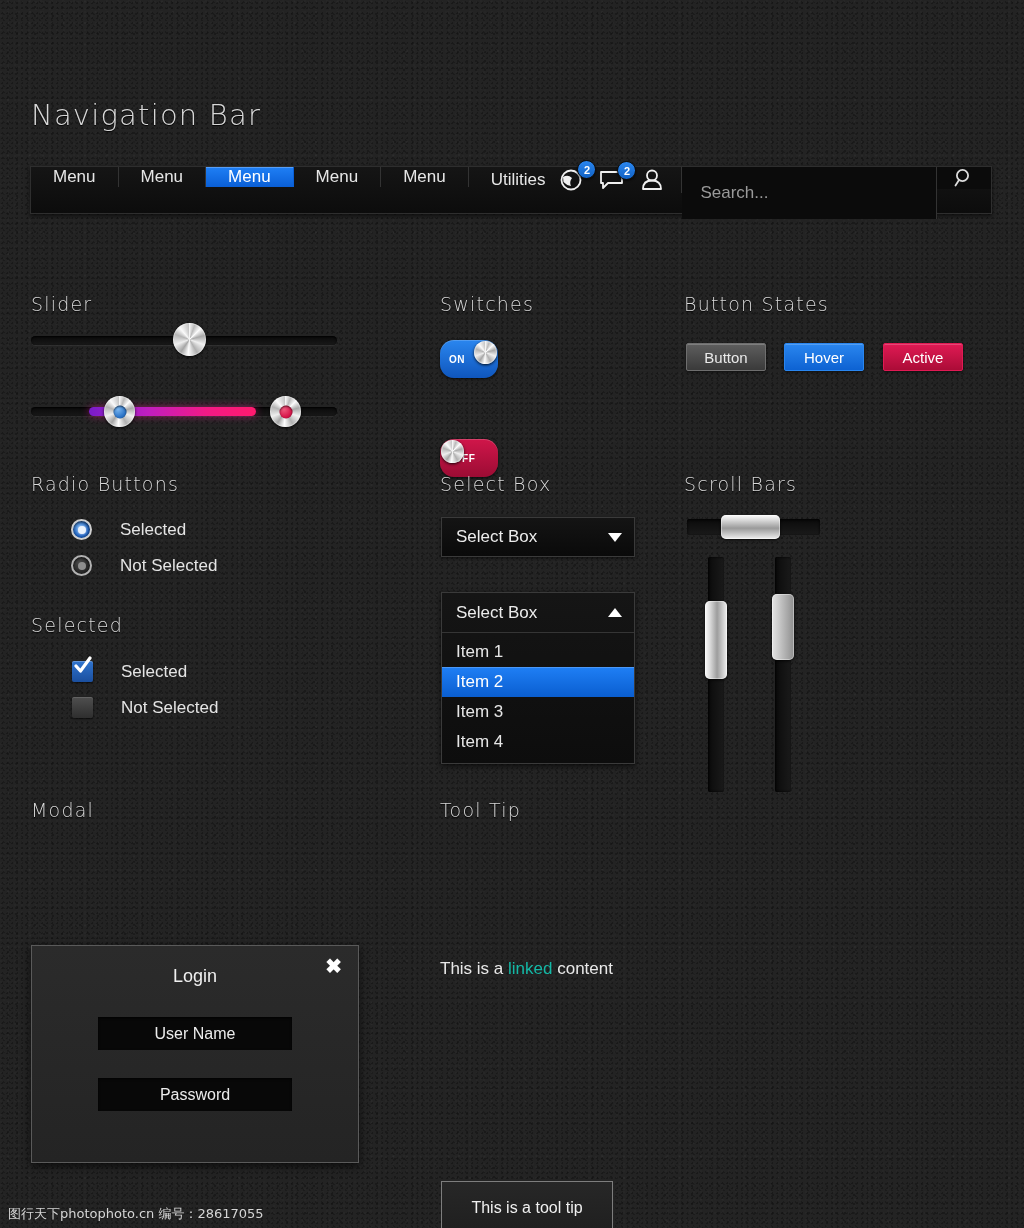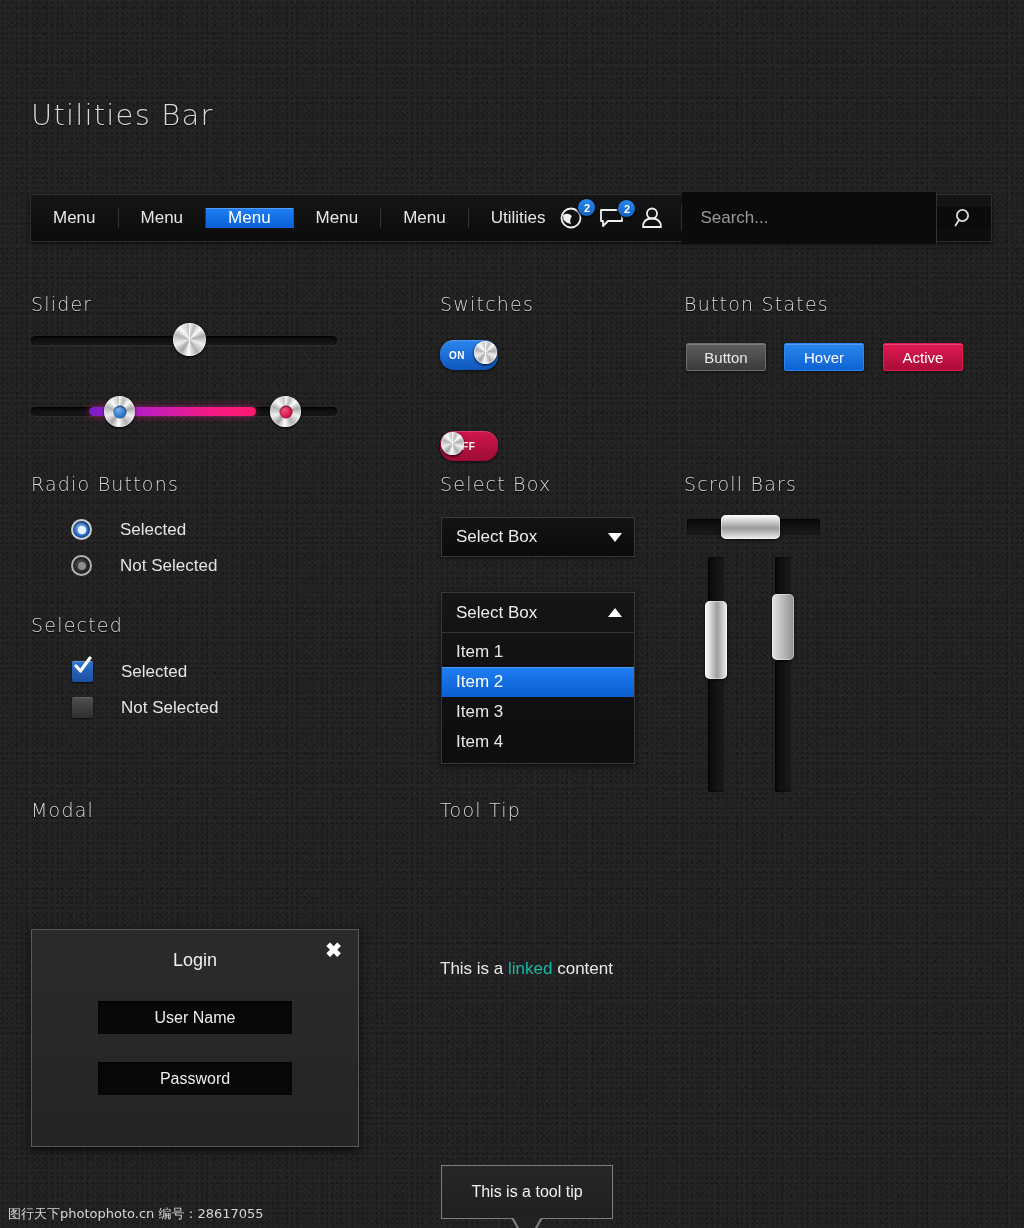--- a/index.html
+++ b/index.html
@@ -42,26 +42,25 @@
     letter-spacing: 1.2px;
     color: #d8d8d8;
     text-shadow: 0 1px 1px #000;
     white-space: nowrap;
   }
   .heading.big { font-size: 29px; }
 
   
   .navbar {
     display: flex;
-    align-items: center;
+    align-items: flex-start;
     height: 48px;
     background: linear-gradient(#151515, #0c0c0c);
     border: 1px solid #2e2e2e;
     box-shadow: 0 2px 4px rgba(0,0,0,.6);
-    margin-top: 28px;
   }
   .nav-item {
     display: flex; align-items: center; justify-content: center;
     color: #e6e6e6;
     font-size: 17px;
     padding: 0 22px;
     border-right: 1px solid #333;
     position: relative;
     white-space: nowrap;
   }
@@ -120,21 +119,21 @@
   }
   .range-fill {
     height: 9px; border-radius: 5px;
     background: linear-gradient(90deg, #7a1cc9 0%, #c01ec0 35%, #f31a86 70%, #ff1a6e 100%);
     box-shadow: 0 0 8px rgba(230,30,140,.55);
   }
 
   
   .switch {
     display: flex; align-items: center;
-    width: 58px; height: 30px; border-radius: 14px;
+    width: 58px; height: 38px; border-radius: 14px;
     position: relative;
     box-shadow: 0 1px 3px rgba(0,0,0,.7), inset 0 1px 0 rgba(255,255,255,.18);
   }
   .switch.on  { background: linear-gradient(#2a86ef, #0f56bd); justify-content: flex-start; padding-left: 9px; }
   .switch.off { background: linear-gradient(#d0164a, #9c0c34); justify-content: center;  padding-right: 9px; margin-top: 20px; }
   .switch-label { font-size: 10px; font-weight: bold; color: #fff; letter-spacing: .5px; }
   .switch .knob-metal {
     position: absolute; width: 23px; height: 23px; top: 1px;
   }
   .switch.on  .knob-metal { right: 1px; }
@@ -290,21 +289,21 @@
   .watermark {
     color: #d5d5d5; font-size: 13px;
     font-family: "DejaVu Sans", sans-serif;
   }
 </style>
 </head>
 <body>
 
 <div class="page">
 
-  <div class="abs heading big" style="left:31px; top:98px;">Utilities Bar</div>
+  <div class="abs heading big" style="left:31px; top:98px;">Navigation Bar</div>
 
   <div class="abs navbar" style="left:30px; top:166px; width:962px;">
 
     <div class="nav-item">Menu</div>
     <div class="nav-item">Menu</div>
     <div class="nav-item active">Menu</div>
     <div class="nav-item">Menu</div>
     <div class="nav-item">Menu</div>
 
     <div class="nav-utils">

